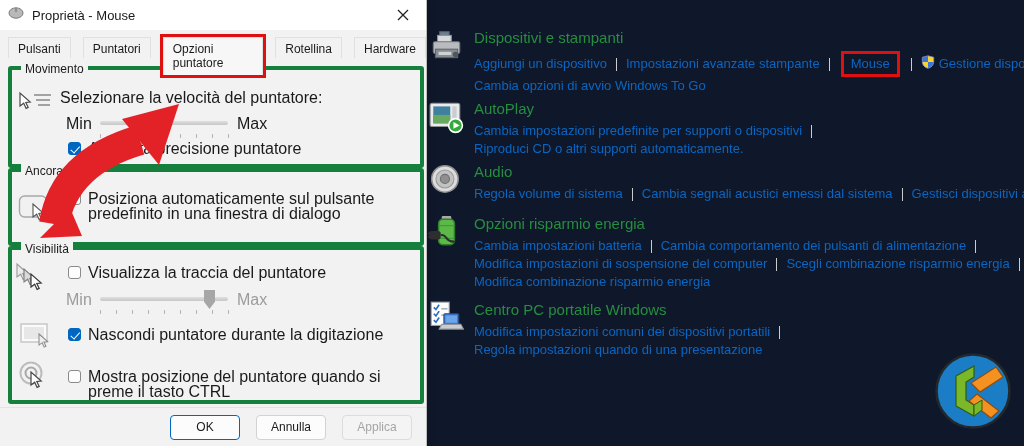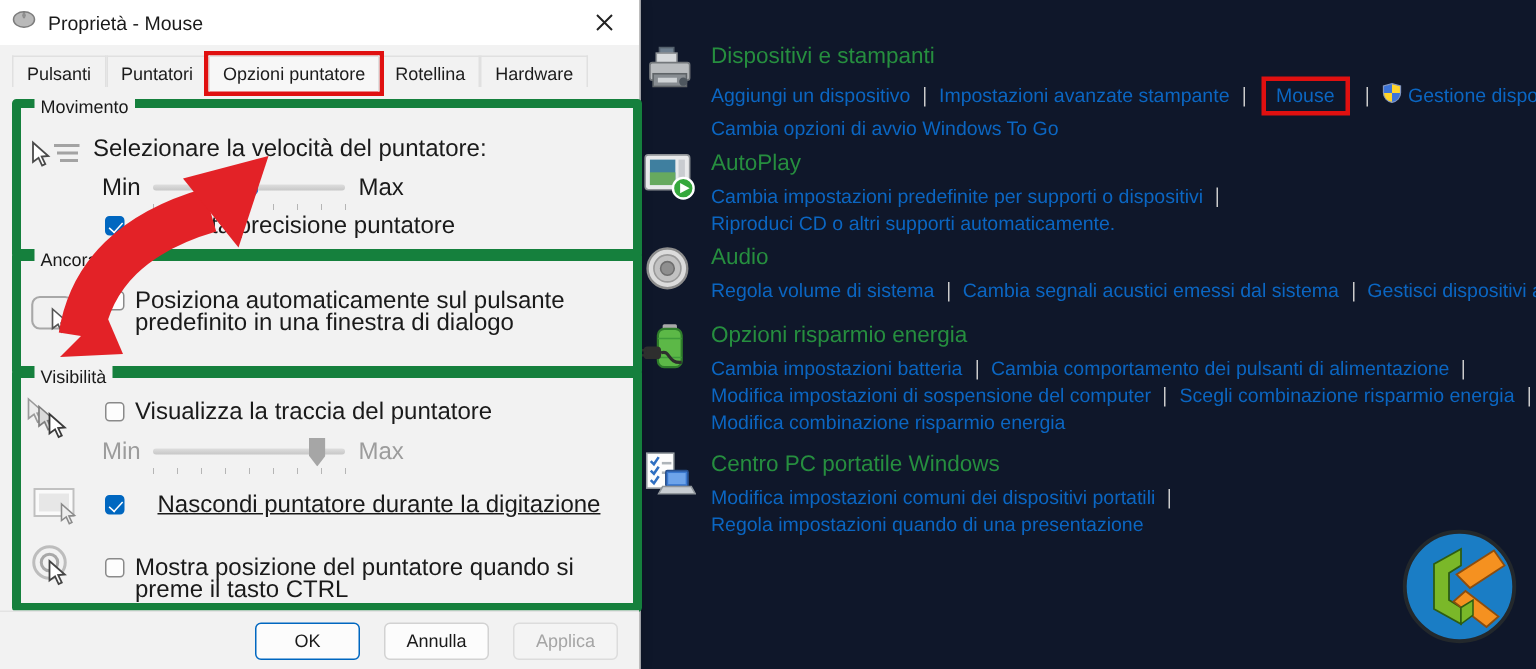--- a/index.html
+++ b/index.html
@@ -5,26 +5,26 @@
   html,body{margin:0;padding:0;background:#fff;}
   .stage{position:relative;width:1024px;height:446px;background:#0f172a;overflow:hidden;
          font-family:"Liberation Sans",sans-serif;padding-left:45px;-webkit-font-smoothing:antialiased;}
 
   
   .dialog{position:absolute;left:0;top:0;width:426px;height:446px;background:#f2f2f2;
           border-right:1px solid #bdbdbd;box-shadow:2px 0 6px rgba(0,0,0,.12);}
   .titlebar{height:30px;background:#fff;display:flex;align-items:center;padding:0 8px;}
   .titlebar .ttl{font-size:13px;color:#1a1a1a;margin-left:8px;}
   .close-btn{margin-left:auto;width:30px;height:26px;display:flex;align-items:center;justify-content:center;cursor:default;}
-  .tabs{display:flex;padding:7px 0 0 8px;position:relative;}
+  .tabs{display:flex;padding:7px 0 0 8px;position:relative;gap:12px;}
   .tab{font-size:12px;color:#1b1b1b;padding:4px 9px 5px;position:relative;background:#f2f2f2;
        border:1px solid #e0e0e0;border-bottom:none;}
   .tab.active{background:#f7f7f7;box-shadow:0 0 0 3px #e01010;z-index:6;}
   .page{position:absolute;top:58px;left:0;right:0;bottom:39px;background:#f2f2f2;}
-  .group{position:absolute;border:6px solid #15803d;border-radius:3px;}
+  .group{position:absolute;border:4px solid #15803d;border-radius:3px;}
   .glabel{position:absolute;top:-8px;left:9px;background:#f2f2f2;padding:0 4px;font-size:12px;color:#1a1a1a;}
   .abs{position:absolute;}
   .txt12{font-size:16px;color:#1a1a1a;line-height:15px;}
   .dim{color:#9c9c9c;}
   .track{position:absolute;height:4px;border-radius:2px;background:linear-gradient(#dedede,#c7c7c7);width:128px;}
   .ticks{position:absolute;height:4px;width:130px;
          background:repeating-linear-gradient(90deg,#b5b5b5 0 1px,transparent 1px 16px);}
   .thumb{position:absolute;width:11px;height:19px;
          clip-path:polygon(0 0,100% 0,100% 62%,50% 100%,0 62%);}
   .thumb.blue{background:#2f7bd6;}
@@ -140,21 +140,21 @@
         <div class="ticks" style="left:88px;top:60px;"></div>
         <span class="abs txt12 dim" style="left:225px;top:42px;">Max</span>
         <span class="abs" style="left:8px;top:72px;">
           <svg width="32" height="28" viewBox="0 0 32 28">
             <rect x="1" y="2" width="26" height="18" fill="#fafafa" stroke="#c0c0c0" stroke-width="1.3"></rect>
             <rect x="4" y="5" width="20" height="12" fill="#e7e7e7"></rect>
             <path transform="translate(19,12) scale(0.85)" d="M0 0 L0 13 L3.7 10.2 L6.1 15.4 L8.2 14.4 L5.8 9.4 L10.2 9 Z" fill="#eee" stroke="#8a8a8a" stroke-width="1.2"></path>
           </svg>
         </span>
         <span class="cb on" style="left:56px;top:78px;"></span>
-        <span class="abs txt12" style="left:91px;top:77px;text-decoration:underline;">Nascondi puntatore durante la digitazione</span>
+        <span class="abs txt12" style="left:76px;top:77px;">Nascondi puntatore durante la digitazione</span>
         <span class="abs" style="left:6px;top:110px;">
           <svg width="32" height="32" viewBox="0 0 32 32">
             <circle cx="13" cy="13" r="10.5" fill="none" stroke="#bdbdbd" stroke-width="2"></circle>
             <circle cx="13" cy="13" r="5.5" fill="none" stroke="#a8a8a8" stroke-width="2"></circle>
             <path transform="translate(13,12)" d="M0 0 L0 13 L3.7 10.2 L6.1 15.4 L8.2 14.4 L5.8 9.4 L10.2 9 Z" fill="#fff" stroke="#444" stroke-width="1.2"></path>
           </svg>
         </span>
         <span class="cb off" style="left:56px;top:120px;"></span>
         <span class="abs txt12" style="left:76px;top:119px;">Mostra posizione del puntatore quando si preme il tasto CTRL</span>
       </div>

